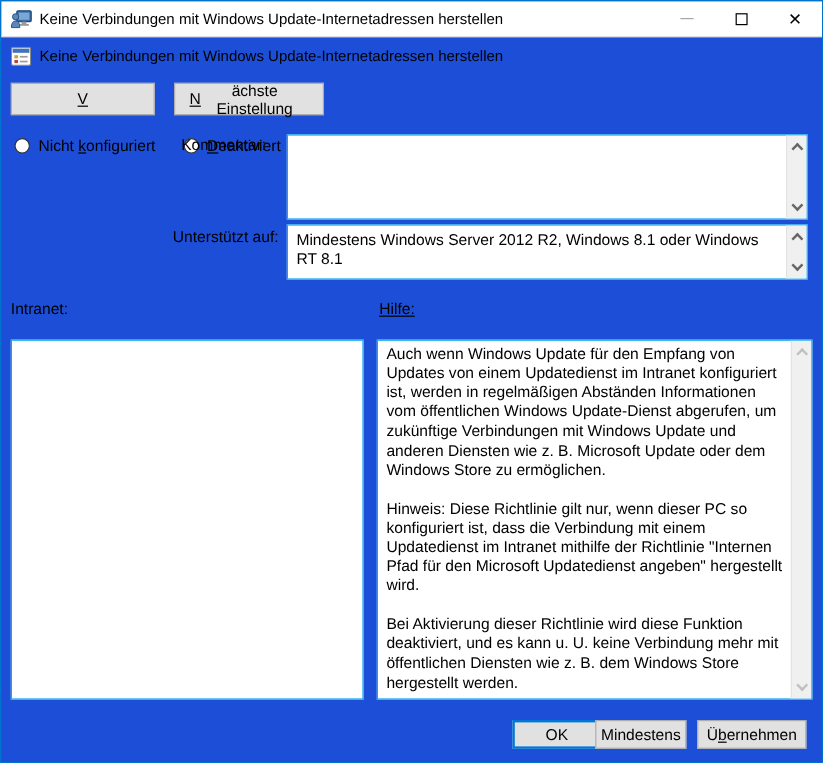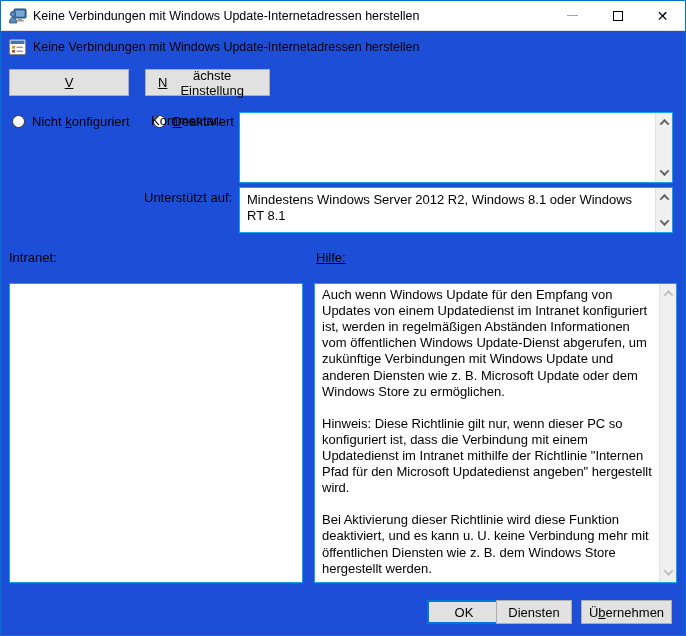--- a/index.html
+++ b/index.html
@@ -188,20 +188,20 @@
       <p>Hinweis: Diese Richtlinie gilt nur, wenn dieser PC so konfiguriert ist, dass die Verbindung mit einem Updatedienst im Intranet mithilfe der Richtlinie "Internen Pfad für den Microsoft Updatedienst angeben" hergestellt wird.</p>
       <p>Bei Aktivierung dieser Richtlinie wird diese Funktion deaktiviert, und es kann u. U. keine Verbindung mehr mit öffentlichen Diensten wie z. B. dem Windows Store hergestellt werden.</p>
     </div>
     <div class="vscroll light">
       <span class="chev up"></span>
       <span class="chev down"></span>
     </div>
   </div>
 
   <button class="btn footer-btn btn-ok">OK</button>
-  <button class="btn footer-btn btn-cancel">Diensten</button>
+  <button class="btn footer-btn btn-cancel">Mindestens</button>
   <button class="btn footer-btn btn-apply">
       <span>Ü</span>
       <u>b</u>
       <span>ernehmen</span>
     </button>
 
 </div>
 
 </body></html>

